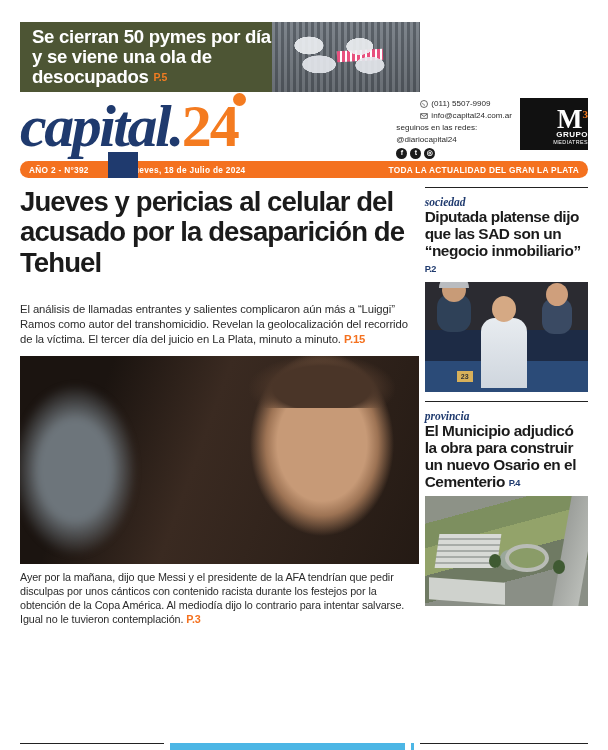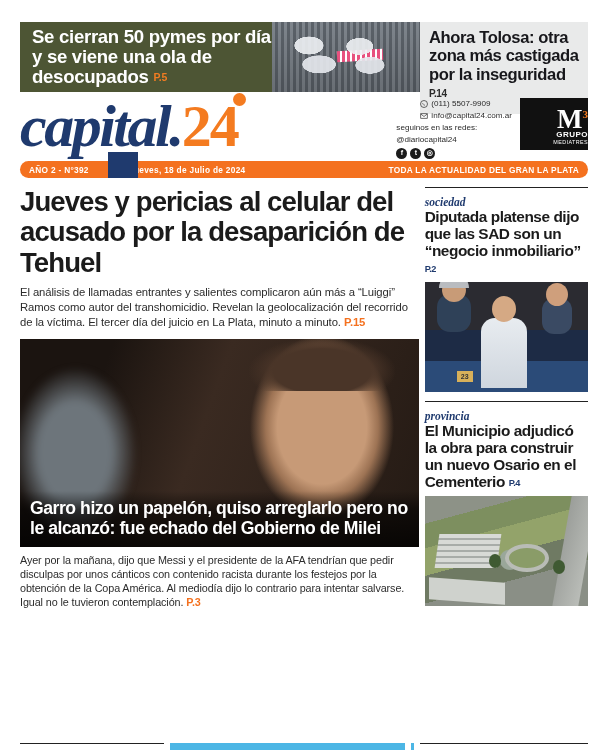--- a/index.html
+++ b/index.html
@@ -95,21 +95,21 @@
 
   
   .grid { display:flex; gap:6px; margin-top:9px; height:548px; }
   .col-main { width:410px; display:flex; flex-direction:column; }
   .col-side { width:168px; display:flex; flex-direction:column; }
 
   .lead h1 {
     font-size:27.5px; line-height:1.1; font-weight:bold; letter-spacing:-.9px; color:#1b1b1b;
   }
   .lead p {
-    margin-top:7px; font-size:11.3px; line-height:1.33; color:#2c2c2c; letter-spacing:-.1px;
+    margin-top:24px; font-size:11.3px; line-height:1.33; color:#2c2c2c; letter-spacing:-.1px;
   }
   .lead .pg { color:#f4711f; font-weight:bold; }
 
   .mid { display:flex; gap:6px; margin-top:9px; }
   .left-photo-col { width:144px; }
   .photo-frame {
     position:relative; border:3px solid #c9a544; height:200px; overflow:hidden;
     background:linear-gradient(180deg,#bfe0f0 0 32%,#8fc2dd 32% 42%,#e3dbc9 42% 100%);
   }
   .photo-frame .pbadge {
@@ -197,23 +197,20 @@
 
   <div class="topstrip">
 
     <div class="banner-left">
       <h2><span>Se cierran 50 pymes por día y se viene una ola de desocupados</span> <span class="pg">P.5</span></h2>
       <div class="photo">
           <div class="tag"></div>
         </div>
     </div>
 
-    <div class="banner-right">
-      <h2><span>Ahora Tolosa: otra zona más castigada por la inseguridad</span> <span class="pg">P.14</span></h2>
-    </div>
   </div>
 
   <div class="masthead">
     <div class="logo">
       <span>capital.</span><span class="n24">24</span>
       <span class="dotover"></span>
     </div>
 
     <div class="contact">
       <div class="contact-col">
@@ -269,21 +266,20 @@
       </div>
 
       <div class="mid">
 
 
         <div class="center-col">
           <div class="center-photo">
             <div class="cp-blur"></div>
             <div class="cp-face"></div>
             <div class="cp-hair"></div>
-            <div class="cap">Garro hizo un papelón, quiso arreglarlo pero no le alcanzó: fue echado del Gobierno de Milei</div>
           </div>
           <div class="center-sub"><span>Ayer por la mañana, dijo que Messi y el presidente de la AFA tendrían que pedir disculpas por unos cánticos con contenido racista durante los festejos por la obtención de la Copa América. Al mediodía dijo lo contrario para intentar salvarse. Igual no le tuvieron contemplación. </span><span class="pg">P.3</span></div>
         </div>
       </div>
     </div>
 
     <div class="col-side side">
 
       <div>
         <div class="kicker">sociedad</div>

